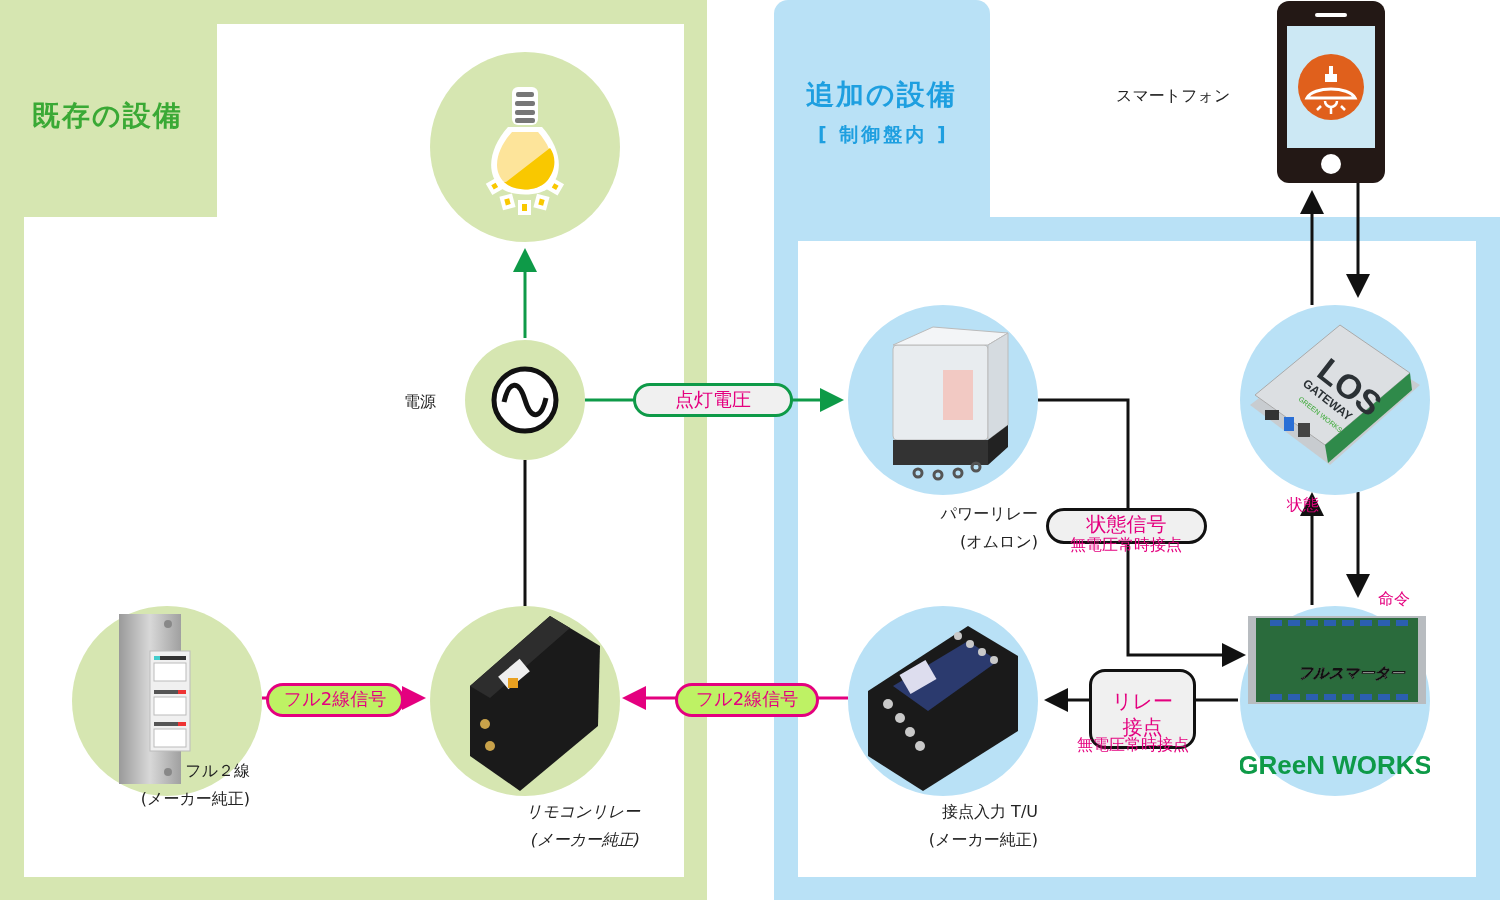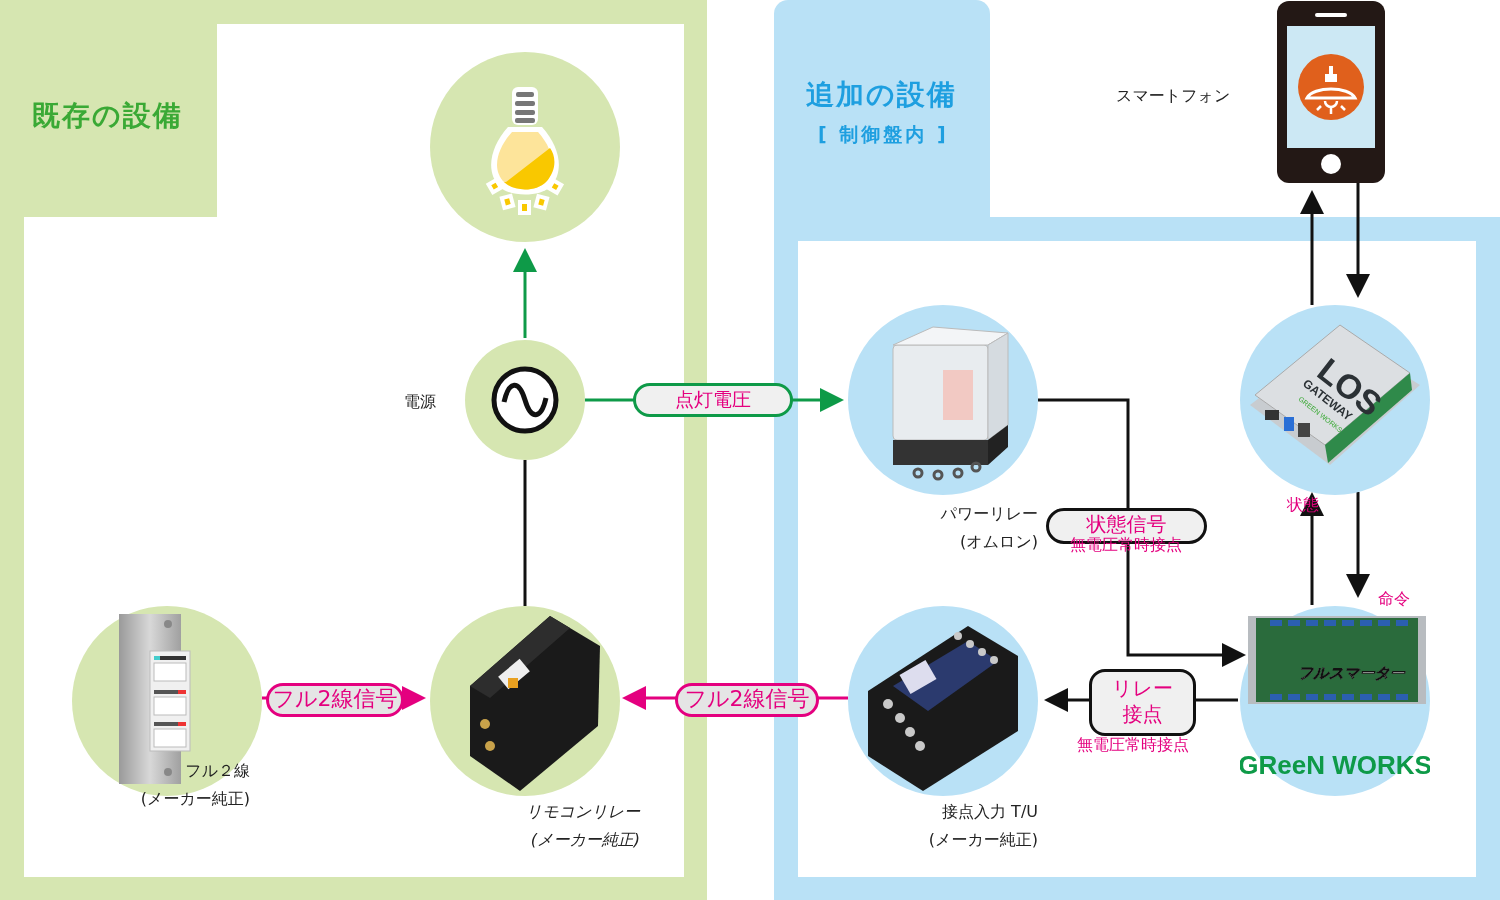--- a/index.html
+++ b/index.html
@@ -18,21 +18,21 @@
   .section-title { font-weight:bold; letter-spacing:2px; }
   .title-green { left:32px; top:97px; font-size:28px; color:#3aa935; }
   .title-blue { left:806px; top:76px; font-size:28px; color:#1e9fe0; }
   .subtitle-blue { left:818px; top:122px; font-size:19px; color:#1e9fe0; font-weight:bold; letter-spacing:3px; }
   .circle { border-radius:50%; }
   .c-green { background:#d6e6b1; }
   .c-blue { background:#b9e1f6; }
   .label { font-size:16px; color:#222; text-align:right; line-height:28px; white-space:nowrap; }
   .pill { border-radius:20px; background:#f0f0f0; text-align:center; white-space:nowrap; color:#e4007f; }
   .pill-green { border:3px solid #0e9a48; font-size:19px; line-height:26px; }
-  .pill-pink { border:3px solid #e4007f; font-size:22px; line-height:26px; background:#e5e5e5; }
+  .pill-pink { border:3px solid #e4007f; font-size:18px; line-height:26px; background:#bef264; }
   .pill-black { border:3px solid #111; font-size:20px; line-height:26px; }
   .pink-text { color:#e4007f; font-size:16px; white-space:nowrap; }
   svg.lines { position:absolute; left:0; top:0; }
 </style>
 </head>
 <body>
 
 <div class="abs green-frame"></div>
 <div class="abs green-inner"></div>
 <div class="abs green-inner-top"></div>
@@ -199,21 +199,21 @@
         <circle cx="134" cy="46" r="4"></circle>
         <circle cx="146" cy="54" r="4"></circle>
       </g>
   </svg>
 </div>
 <div class="abs label" style="left:848px;top:798px;width:190px;">
   <div>接点入力 T/U</div>
   <div>(メーカー純正)</div>
 </div>
 
-<div class="abs pill pill-black" style="left:1089px;top:669px;width:101px;height:58px;border-radius:16px;line-height:26px;padding-top:3px;">
+<div class="abs pill pill-black" style="left:1089px;top:669px;width:101px;height:58px;border-radius:16px;line-height:26px;padding-top:16px;">
   <div>リレー</div>
   <div>接点</div>
 </div>
 <div class="abs pink-text" style="left:1077px;top:735px;">無電圧常時接点</div>
 
 <div class="abs label" style="left:1116px;top:82px;">スマートフォン</div>
 <div class="abs" style="left:1277px;top:1px;width:108px;height:182px;background:#231815;border-radius:12px;">
   <div class="abs" style="left:38px;top:12px;width:32px;height:4px;background:#fff;border-radius:2px;"></div>
   <div class="abs" style="left:10px;top:25px;width:88px;height:122px;background:#cce8f4;">
     <svg width="88" height="122">

